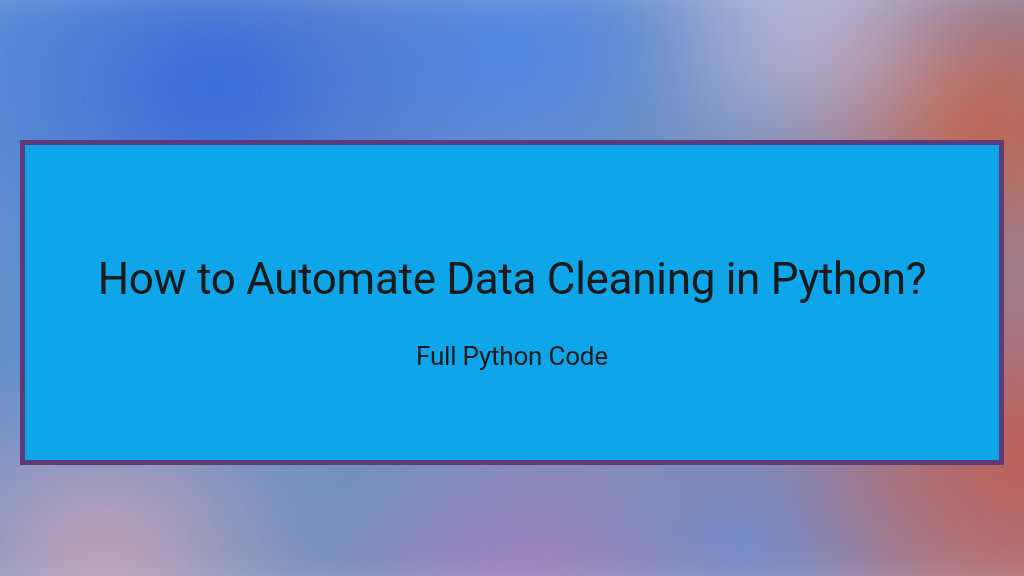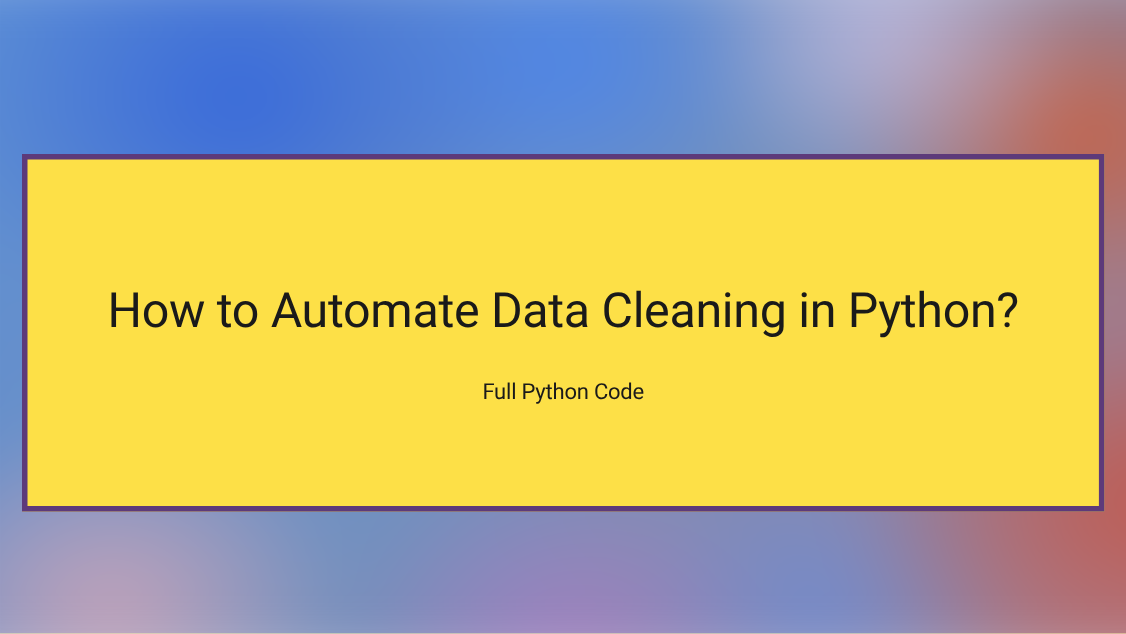--- a/index.html
+++ b/index.html
@@ -32,39 +32,39 @@
         linear-gradient(135deg, #5a8fd8 0%, #7090c0 50%, #b08090 100%);
       filter: blur(28px);
       transform: scale(1.15);
     }
     .card {
       position: absolute;
       left: 20px;
       right: 20px;
       top: 140px;
       height: 325px;
-      background: #fde047;
+      background: #0ea5e9;
       border: 5px solid #5d3a7a;
       display: flex;
       flex-direction: column;
       align-items: center;
       justify-content: center;
       padding: 30px 60px;
     }
     .title {
       font-size: 44px;
       font-weight: 400;
       color: #1a1a1a;
       text-align: center;
       line-height: 2.0;
       margin-bottom: 18px;
       letter-spacing: -0.3px;
     }
     .subtitle {
-      font-size: 20px;
+      font-size: 26px;
       font-weight: 400;
       color: #1a1a1a;
       text-align: right;
       letter-spacing: -0.2px;
     }
   </style>
 </head>
 <body>
 
 <div class="background"></div>

